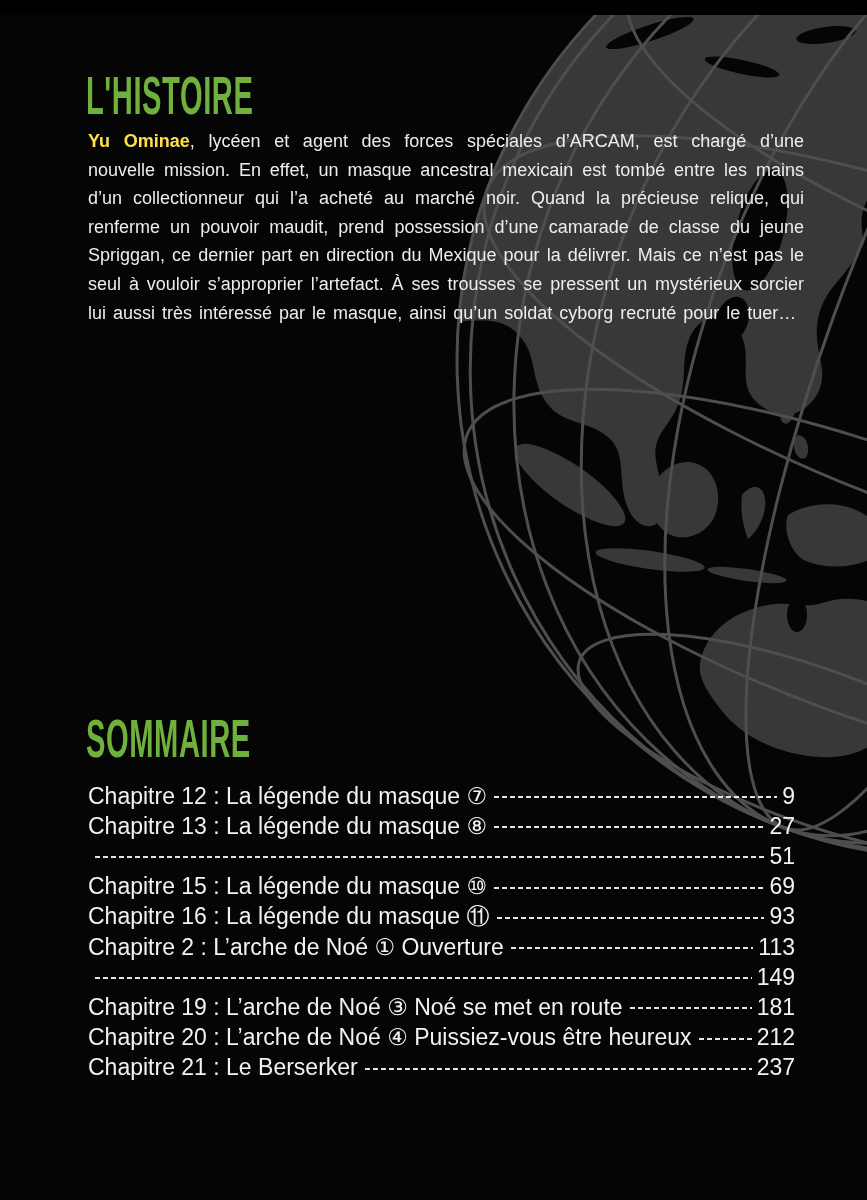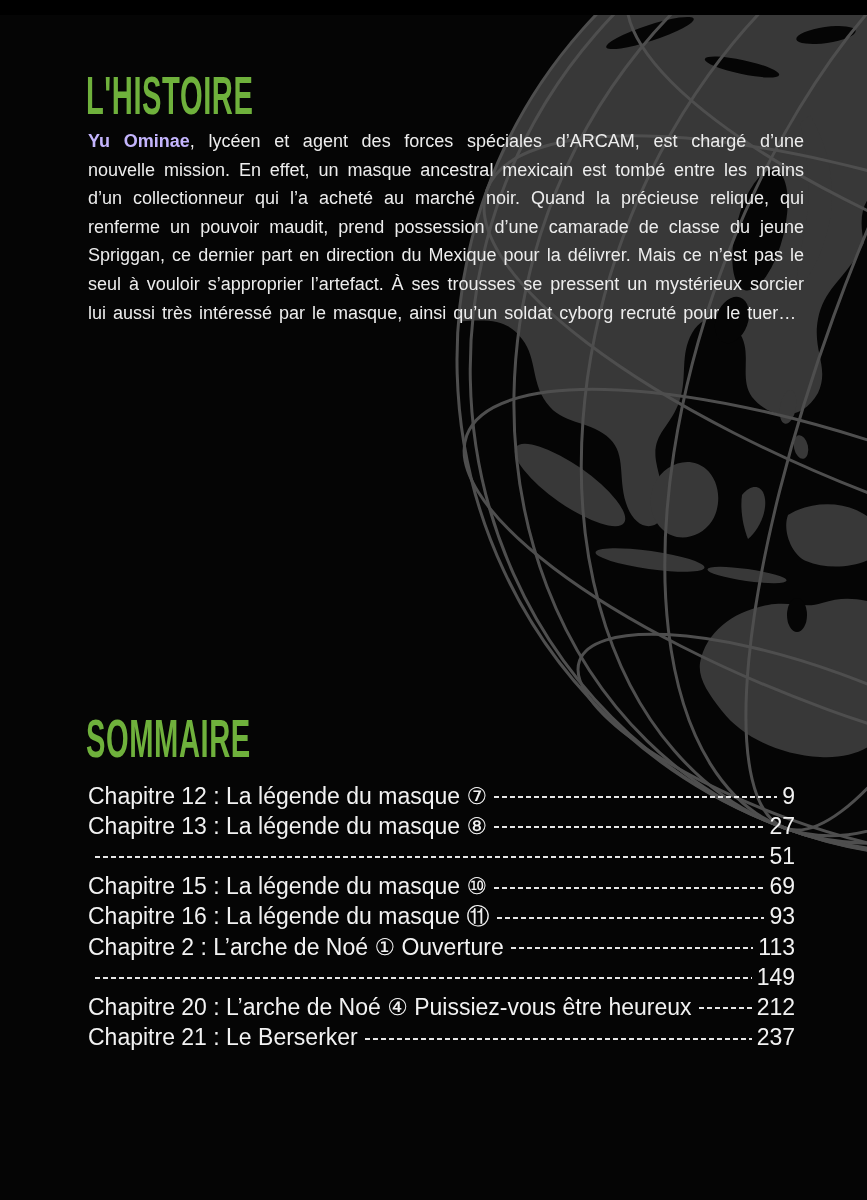--- a/index.html
+++ b/index.html
@@ -44,21 +44,21 @@
     left: 88px;
     top: 112px;
     width: 716px;
     margin: 0;
     color: #ededed;
     font-size: 18px;
     line-height: 28.6px;
     text-align: justify;
     word-spacing: 2px;
   }
-  .story strong { font-weight: 700; color: #c4b5fd; }
+  .story strong { font-weight: 700; color: #fde047; }
 
   .toc {
     position: absolute;
     left: 88px;
     top: 766px;
     width: 707px;
     color: #f2f2f2;
     font-size: 23px;
   }
   .toc-row {
@@ -219,20 +219,25 @@
       <div class="toc-row">
         <span class="toc-label">Chapitre 2 : L’arche de Noé ① Ouverture</span>
         <span class="leader"></span>
         <span class="toc-page">113</span>
       </div>
       <div class="toc-row">
         <span class="leader"></span>
         <span class="toc-page">149</span>
       </div>
       <div class="toc-row">
+        <span class="toc-label">Chapitre 19 : L’arche de Noé ③ Noé se met en route</span>
+        <span class="leader"></span>
+        <span class="toc-page">181</span>
+      </div>
+      <div class="toc-row">
         <span class="toc-label">Chapitre 20 : L’arche de Noé ④ Puissiez-vous être heureux</span>
         <span class="leader"></span>
         <span class="toc-page">212</span>
       </div>
       <div class="toc-row">
         <span class="toc-label">Chapitre 21 : Le Berserker</span>
         <span class="leader"></span>
         <span class="toc-page">237</span>
       </div>
     </div>

